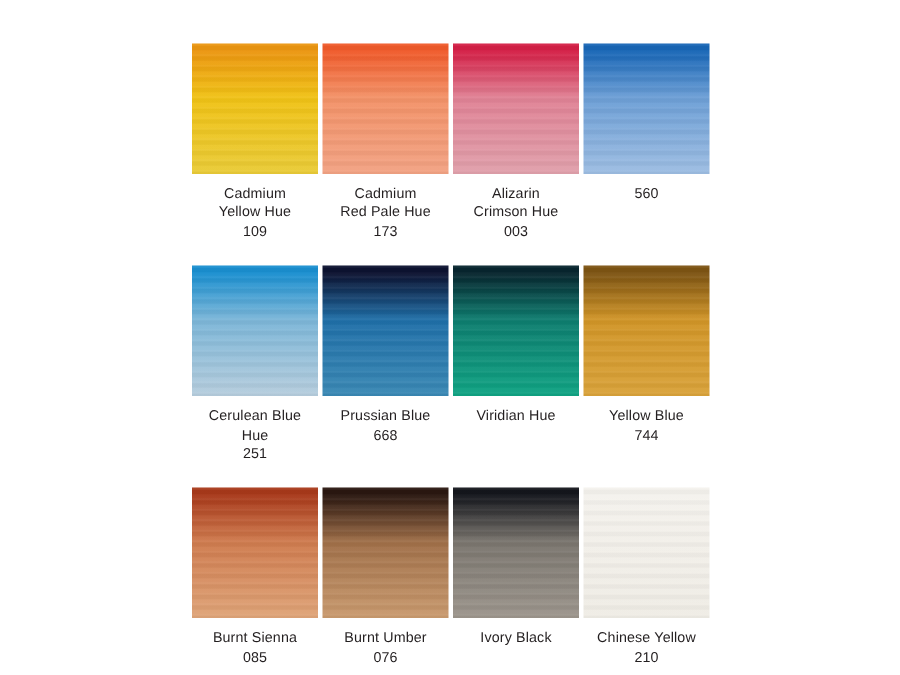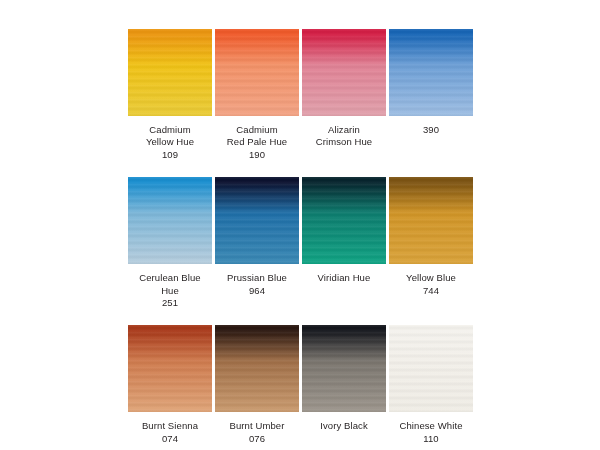--- a/index.html
+++ b/index.html
@@ -105,57 +105,58 @@
 Yellow Hue</span>
           <span class="swatch-code">109</span>
         </div>
       </div>
 
       <div class="swatch-cell">
         <div class="swatch-chip" style="background: linear-gradient(rgb(240, 90, 42) 0%, rgb(240, 90, 42) 6%, rgb(243, 146, 104) 42%, rgb(242, 162, 131) 100%);"></div>
         <div class="swatch-label">
           <span class="swatch-name">Cadmium
 Red Pale Hue</span>
-          <span class="swatch-code">190</span>
+          <span class="swatch-code">173</span>
         </div>
       </div>
 
       <div class="swatch-cell">
         <div class="swatch-chip" style="background: linear-gradient(rgb(212, 31, 70) 0%, rgb(212, 31, 70) 6%, rgb(224, 130, 149) 42%, rgb(224, 160, 171) 100%);"></div>
         <div class="swatch-label">
           <span class="swatch-name">Alizarin
 Crimson Hue</span>
+          <span class="swatch-code">003</span>
         </div>
       </div>
 
       <div class="swatch-cell">
         <div class="swatch-chip" style="background: linear-gradient(rgb(24, 102, 182) 0%, rgb(24, 102, 182) 6%, rgb(109, 159, 214) 42%, rgb(157, 189, 226) 100%);"></div>
         <div class="swatch-label">
-          <span class="swatch-code">390</span>
+          <span class="swatch-code">560</span>
         </div>
       </div>
 
     </div>
 
     <div class="swatch-row">
 
       <div class="swatch-cell">
         <div class="swatch-chip" style="background: linear-gradient(rgb(26, 143, 208) 0%, rgb(26, 143, 208) 6%, rgb(124, 182, 216) 42%, rgb(182, 205, 221) 100%);"></div>
         <div class="swatch-label">
           <span class="swatch-name">Cerulean Blue
 Hue</span>
           <span class="swatch-code">251</span>
         </div>
       </div>
 
       <div class="swatch-cell">
         <div class="swatch-chip" style="background: linear-gradient(rgb(12, 18, 48) 0%, rgb(12, 18, 48) 6%, rgb(31, 111, 168) 42%, rgb(58, 136, 180) 100%);"></div>
         <div class="swatch-label">
           <span class="swatch-name">Prussian Blue</span>
-          <span class="swatch-code">964</span>
+          <span class="swatch-code">668</span>
         </div>
       </div>
 
       <div class="swatch-cell">
         <div class="swatch-chip" style="background: linear-gradient(rgb(7, 37, 46) 0%, rgb(7, 37, 46) 6%, rgb(13, 125, 111) 42%, rgb(16, 163, 131) 100%);"></div>
         <div class="swatch-label">
           <span class="swatch-name">Viridian Hue</span>
         </div>
       </div>
 
@@ -168,21 +169,21 @@
       </div>
 
     </div>
 
     <div class="swatch-row">
 
       <div class="swatch-cell">
         <div class="swatch-chip" style="background: linear-gradient(rgb(168, 57, 26) 0%, rgb(168, 57, 26) 6%, rgb(207, 123, 78) 42%, rgb(223, 164, 120) 100%);"></div>
         <div class="swatch-label">
           <span class="swatch-name">Burnt Sienna</span>
-          <span class="swatch-code">074</span>
+          <span class="swatch-code">085</span>
         </div>
       </div>
 
       <div class="swatch-cell">
         <div class="swatch-chip" style="background: linear-gradient(rgb(42, 23, 16) 0%, rgb(42, 23, 16) 6%, rgb(160, 111, 72) 42%, rgb(201, 154, 110) 100%);"></div>
         <div class="swatch-label">
           <span class="swatch-name">Burnt Umber</span>
           <span class="swatch-code">076</span>
         </div>
       </div>
@@ -190,21 +191,21 @@
       <div class="swatch-cell">
         <div class="swatch-chip" style="background: linear-gradient(rgb(20, 22, 28) 0%, rgb(20, 22, 28) 6%, rgb(122, 117, 110) 42%, rgb(156, 149, 140) 100%);"></div>
         <div class="swatch-label">
           <span class="swatch-name">Ivory Black</span>
         </div>
       </div>
 
       <div class="swatch-cell">
         <div class="swatch-chip" style="background: linear-gradient(rgb(244, 242, 237) 0%, rgb(244, 242, 237) 6%, rgb(242, 239, 233) 42%, rgb(239, 236, 229) 100%);"></div>
         <div class="swatch-label">
-          <span class="swatch-name">Chinese White</span>
-          <span class="swatch-code">110</span>
+          <span class="swatch-name">Chinese Yellow</span>
+          <span class="swatch-code">210</span>
         </div>
       </div>
 
     </div>
 
   </div>
 </div>
 
 </body></html>

